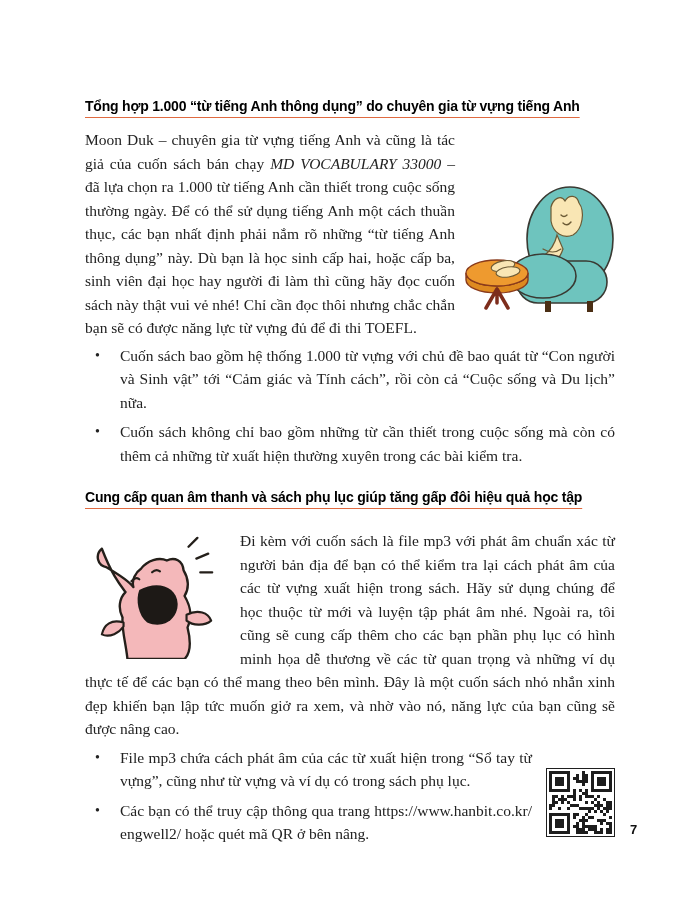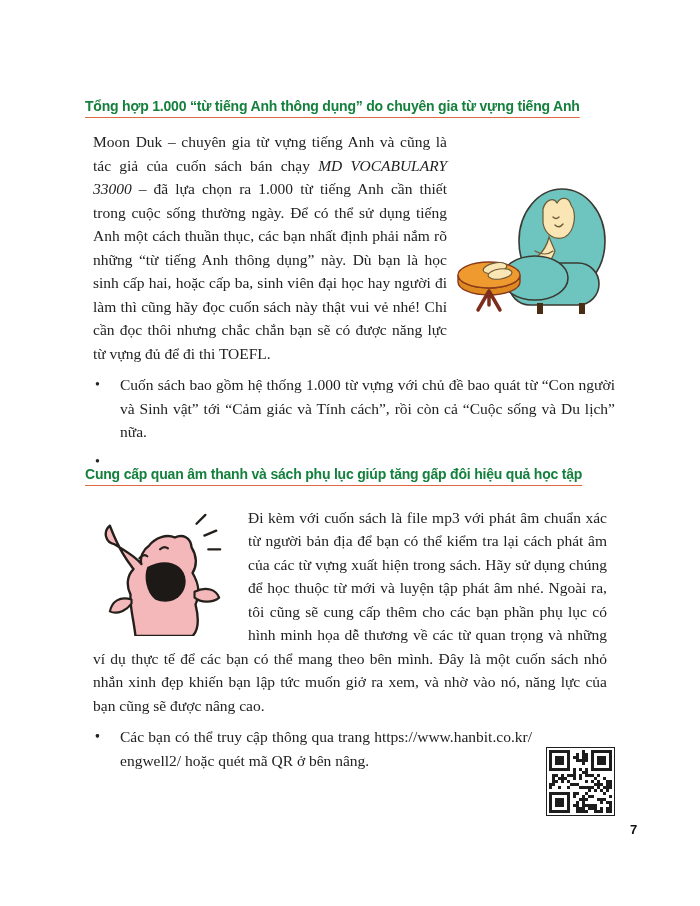--- a/index.html
+++ b/index.html
@@ -8,34 +8,34 @@
     overflow:hidden; font-family:"Liberation Serif","DejaVu Serif",serif;
     color:#222222;
   }
   .content { position:absolute; left:85px; top:90px; width:530px; }
 
   
   .heading {
     margin:0 0 6px 0;
     font-family:"Liberation Sans","DejaVu Sans",sans-serif;
     font-weight:bold; font-size:14px; line-height:32px;
-    letter-spacing:-0.2px; color:#15803d;
+    letter-spacing:-0.2px; color:#000000;
   }
   .heading .hline {
     display:block; white-space:nowrap;
     text-decoration:underline;
     text-decoration-color:#e0halign;
     text-decoration-color:#e06a40;
     text-decoration-thickness:1px;
     text-underline-offset:6px;
   }
 
   
   .body-par {
-    margin:8px; font-size:15.5px; line-height:23.5px; text-align:justify;
+    margin:0; font-size:15.5px; line-height:23.5px; text-align:justify;
   }
   .body-par i { font-style:italic; }
 
   
   ul.bullets { list-style:none; margin:4px 0 0 0; padding:0; }
   ul.bullets li {
     position:relative; padding-left:35px; margin:0 0 6px 0;
     font-size:15.5px; line-height:23.5px; text-align:justify;
   }
   ul.bullets li .dot {
@@ -99,21 +99,21 @@
 
           <ellipse cx="38" cy="89" rx="12" ry="5" fill="#f9e6b4" stroke="#6b5a35" stroke-width="1.1" transform="rotate(-12 38 89)"></ellipse>
           <ellipse cx="43" cy="95" rx="12" ry="5" fill="#f9e6b4" stroke="#6b5a35" stroke-width="1.1" transform="rotate(-8 43 95)"></ellipse>
         </svg>
       </span>
       <span>Moon Duk – chuyên gia từ vựng tiếng Anh và cũng là tác giả của cuốn sách bán chạy </span><i>MD VOCABULARY 33000</i><span> – đã lựa chọn ra 1.000 từ tiếng Anh cần thiết trong cuộc sống thường ngày. Để có thể sử dụng tiếng Anh một cách thuần thục, các bạn nhất định phải nắm rõ những “từ tiếng Anh thông dụng” này. Dù bạn là học sinh cấp hai, hoặc cấp ba, sinh viên đại học hay người đi làm thì cũng hãy đọc cuốn sách này thật vui vẻ nhé! Chỉ cần đọc thôi nhưng chắc chắn bạn sẽ có được năng lực từ vựng đủ để đi thi TOEFL.</span>
     </p>
 
     <ul class="bullets">
       <li><span class="dot">•</span><span>Cuốn sách bao gồm hệ thống 1.000 từ vựng với chủ đề bao quát từ “Con người và Sinh vật” tới “Cảm giác và Tính cách”, rồi còn cả “Cuộc sống và Du lịch” nữa.</span></li>
-      <li><span class="dot">•</span></li>
+      <li><span class="dot">•</span><span>Cuốn sách không chỉ bao gồm những từ cần thiết trong cuộc sống mà còn có thêm cả những từ xuất hiện thường xuyên trong các bài kiểm tra.</span></li>
     </ul>
 
     <h2 class="heading sec2-heading">
       <span class="hline">Cung cấp quan âm thanh và sách phụ lục giúp tăng gấp đôi hiệu quả học tập</span>
     </h2>
 
     <p class="body-par sec2-par">
       
       <span class="illus illus-bunny">
         <svg viewBox="0 0 145 130" width="145" height="128" xmlns="http://www.w3.org/2000/svg">
@@ -262,21 +262,21 @@
             <rect x="6" y="6" width="9" height="9" fill="#1d1d1d"></rect>
             <rect x="42" y="0" width="21" height="21" fill="#1d1d1d"></rect>
             <rect x="45" y="3" width="15" height="15" fill="#ffffff"></rect>
             <rect x="48" y="6" width="9" height="9" fill="#1d1d1d"></rect>
             <rect x="0" y="42" width="21" height="21" fill="#1d1d1d"></rect>
             <rect x="3" y="45" width="15" height="15" fill="#ffffff"></rect>
             <rect x="6" y="48" width="9" height="9" fill="#1d1d1d"></rect>
           </svg>
         </div>
       <ul class="bullets">
-        <li><span class="dot">•</span></li>
+        <li><span class="dot">•</span><span>File mp3 chứa cách phát âm của các từ xuất hiện trong “Sổ tay từ vựng”, cũng như từ vựng và ví dụ có trong sách phụ lục.</span></li>
         <li><span class="dot">•</span><span>Các bạn có thể truy cập thông qua trang https://www.hanbit.co.kr/</span><wbr><span>engwell2/ hoặc quét mã QR ở bên nâng.</span></li>
       </ul>
     </div>
 
   </div>
 
   <div class="page-number">7</div>
 </div>
 
 </body></html>

